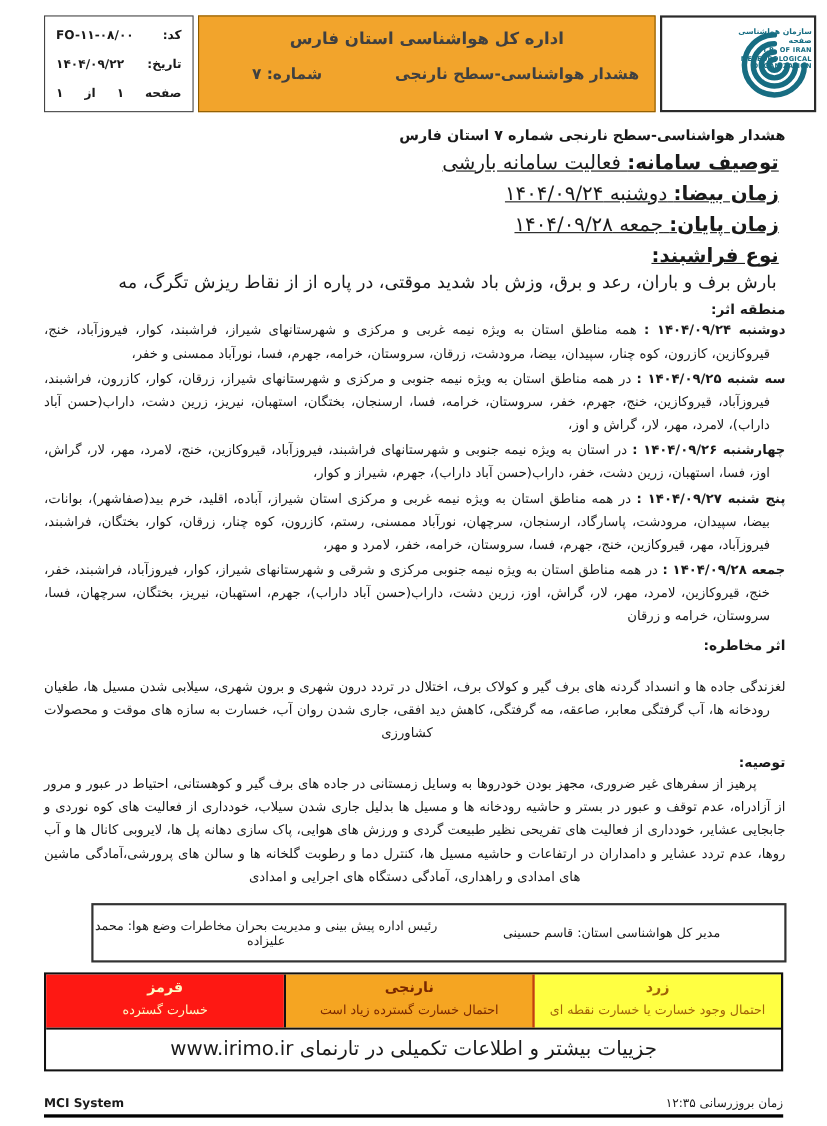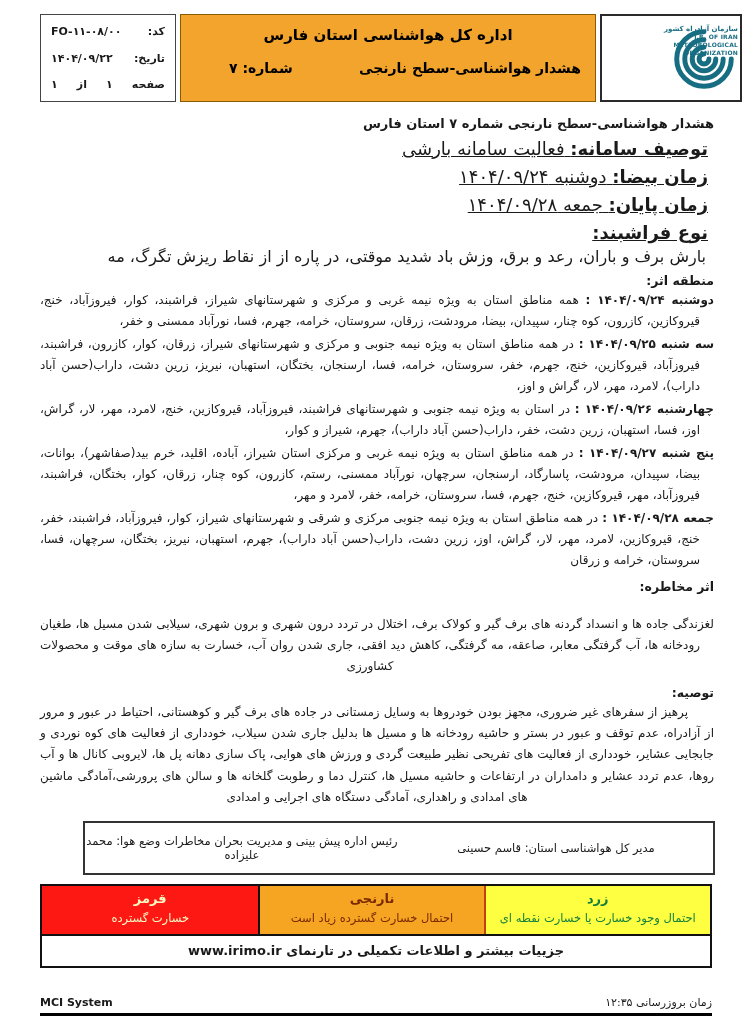--- a/index.html
+++ b/index.html
@@ -37,21 +37,21 @@
   .sig-half{flex:1;text-align:center;font-size:11.5px;}
   
   .levels-wrap{margin:9px 40px 0 40px;border:2px solid #111;}
   .levels-row{display:flex;}
   .level-cell{box-sizing:border-box;text-align:center;padding:5px 4px 9px;}
   .level-cell:nth-child(1){flex:0 0 33.6%;}
   .level-cell:nth-child(2){flex:0 0 34.0%;border-right:2px solid #c2410c;border-left:2px solid #111;}
   .level-cell:nth-child(3){flex:1;}
   .level-name{font-weight:bold;font-size:13px;}
   .level-desc{font-size:11.5px;margin-top:5px;}
-  .url-row{border-top:2px solid #111;background:#fff;text-align:center;font-weight:bold;font-size:13px;padding:7px 0 8px;}
+  .url-row{border-top:2px solid #111;background:#fff;text-align:center;font-weight:normal;font-size:18px;padding:7px 0 8px;}
   
   .footer{position:absolute;left:40px;right:40px;bottom:8px;border-bottom:3px solid #000;
           display:flex;justify-content:space-between;align-items:flex-end;padding-bottom:4px;font-size:11px;}
   .f-sys{font-weight:bold;}
 </style>
 </head>
 <body>
 
 <div class="page">
 
@@ -59,28 +59,28 @@
     <div class="logo-box">
       <svg class="spiral" width="62" height="70" viewBox="0 0 100 100">
         <g fill="none" stroke="#176d82" stroke-width="8" stroke-linecap="round">
           <path d="M50 6 A44 44 0 1 0 94 50"></path>
           <path d="M50 19 A31 31 0 1 0 81 50"></path>
           <path d="M50 31 A19 19 0 1 0 69 50"></path>
           <path d="M50 42 A8 8 0 1 0 58 50"></path>
         </g>
       </svg>
       <div class="logo-text">
-        <div class="logo-fa" style="color: rgb(23, 109, 130);">سازمان آزادراه کشور</div>
+        <div class="logo-fa" style="color: rgb(23, 109, 130);">سازمان هواشناسی صفحه</div>
         <div class="logo-en" style="color: rgb(23, 109, 130);">I.R. OF IRAN</div>
         <div class="logo-en" style="color: rgb(23, 109, 130);">METEOROLOGICAL</div>
         <div class="logo-en" style="color: rgb(23, 109, 130);">ORGANIZATION</div>
       </div>
     </div>
 
-    <div class="title-box" style="background: rgb(242, 164, 44); color: #000000;">
+    <div class="title-box" style="background: rgb(242, 164, 44); color: #404040;">
       <div class="org-title">اداره کل هواشناسی استان فارس</div>
       <div class="warn-row">
         <span>هشدار هواشناسی-سطح نارنجی</span>
         <span>شماره: ۷</span>
       </div>
     </div>
 
     <div class="meta-box">
       <div class="meta-row">
         <span>کد:</span>
@@ -149,21 +149,21 @@
     <p class="advice">پرهیز از سفرهای غیر ضروری، مجهز بودن خودروها به وسایل زمستانی در جاده های برف گیر و کوهستانی، احتیاط در عبور و مرور از آزادراه، عدم توقف و عبور در بستر و حاشیه رودخانه ها و مسیل ها بدلیل جاری شدن سیلاب، خودداری از فعالیت های کوه نوردی و جابجایی عشایر، خودداری از فعالیت های تفریحی نظیر طبیعت گردی و ورزش های هوایی، پاک سازی دهانه پل ها، لایروبی کانال ها و آب روها، عدم تردد عشایر و دامداران در ارتفاعات و حاشیه مسیل ها، کنترل دما و رطوبت گلخانه ها و سالن های پرورشی،آمادگی ماشین های امدادی و راهداری، آمادگی دستگاه های اجرایی و امدادی</p>
   </div>
 
   <div class="sig-box">
     <div class="sig-half">مدیر کل هواشناسی استان:  قاسم حسینی</div>
     <div class="sig-half">رئیس اداره پیش بینی و مدیریت بحران مخاطرات وضع هوا:  محمد  علیزاده</div>
   </div>
 
   <div class="levels-wrap">
     <div class="levels-row">
-      <div class="level-cell" style="background: rgb(255, 255, 66); color: #15803d;">
+      <div class="level-cell" style="background: rgb(255, 255, 66); color: #a16207;">
         <div class="level-name">زرد</div>
         <div class="level-desc">احتمال وجود خسارت یا خسارت نقطه ای</div>
       </div>
       <div class="level-cell" style="background: rgb(245, 165, 34); color: rgb(122, 40, 0);">
         <div class="level-name">نارنجی</div>
         <div class="level-desc">احتمال خسارت گسترده زیاد است</div>
       </div>
       <div class="level-cell" style="background: rgb(254, 24, 19); color: #fef9c3;">
         <div class="level-name">قرمز</div>
         <div class="level-desc">خسارت گسترده</div>

